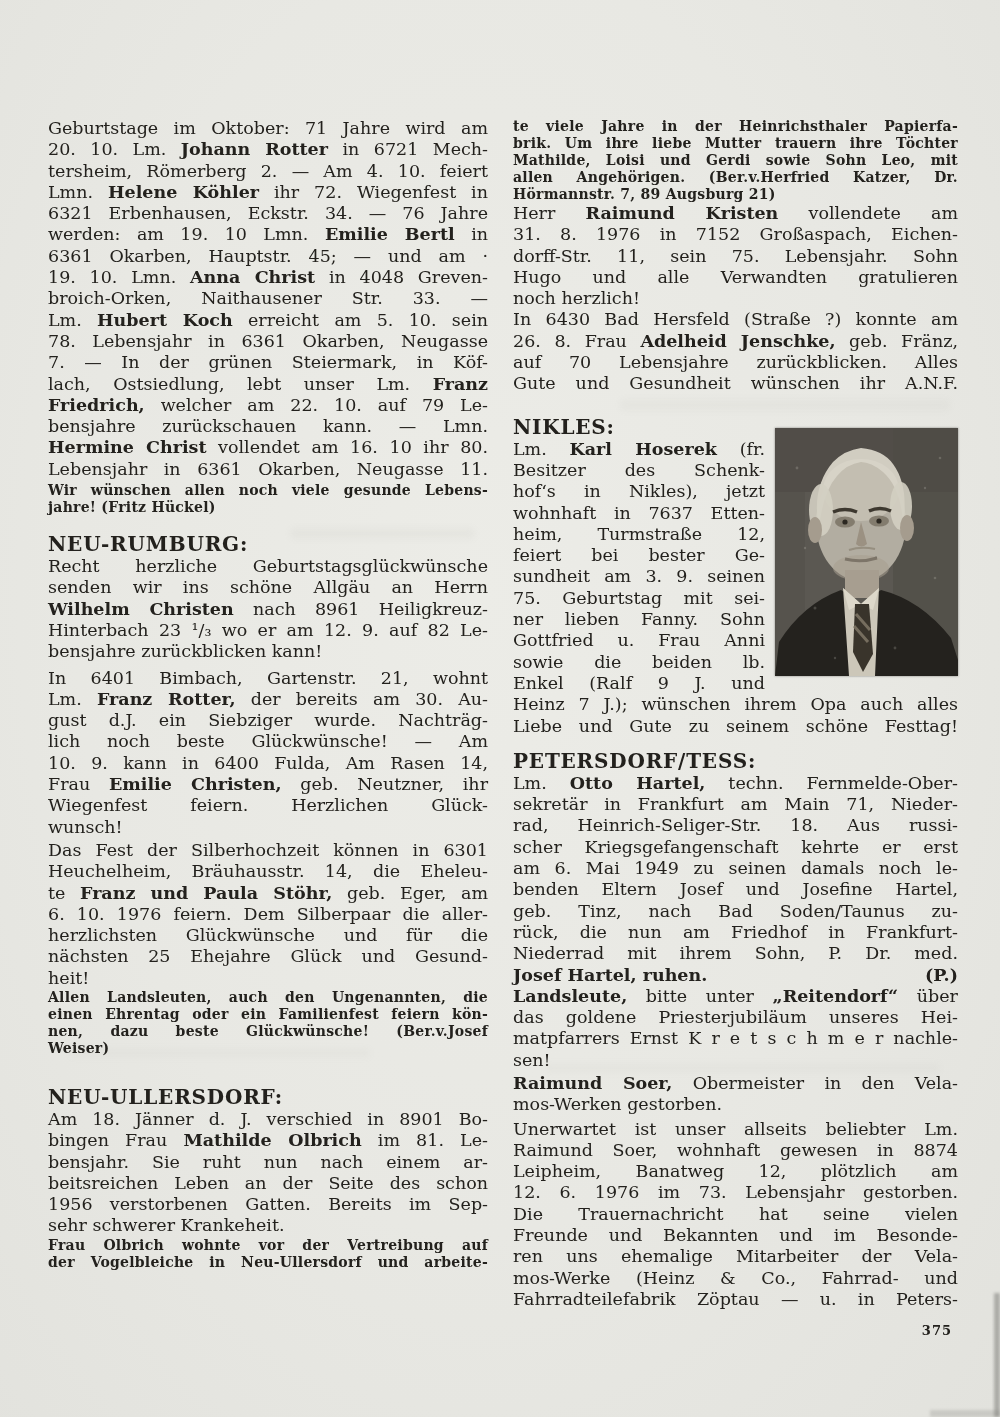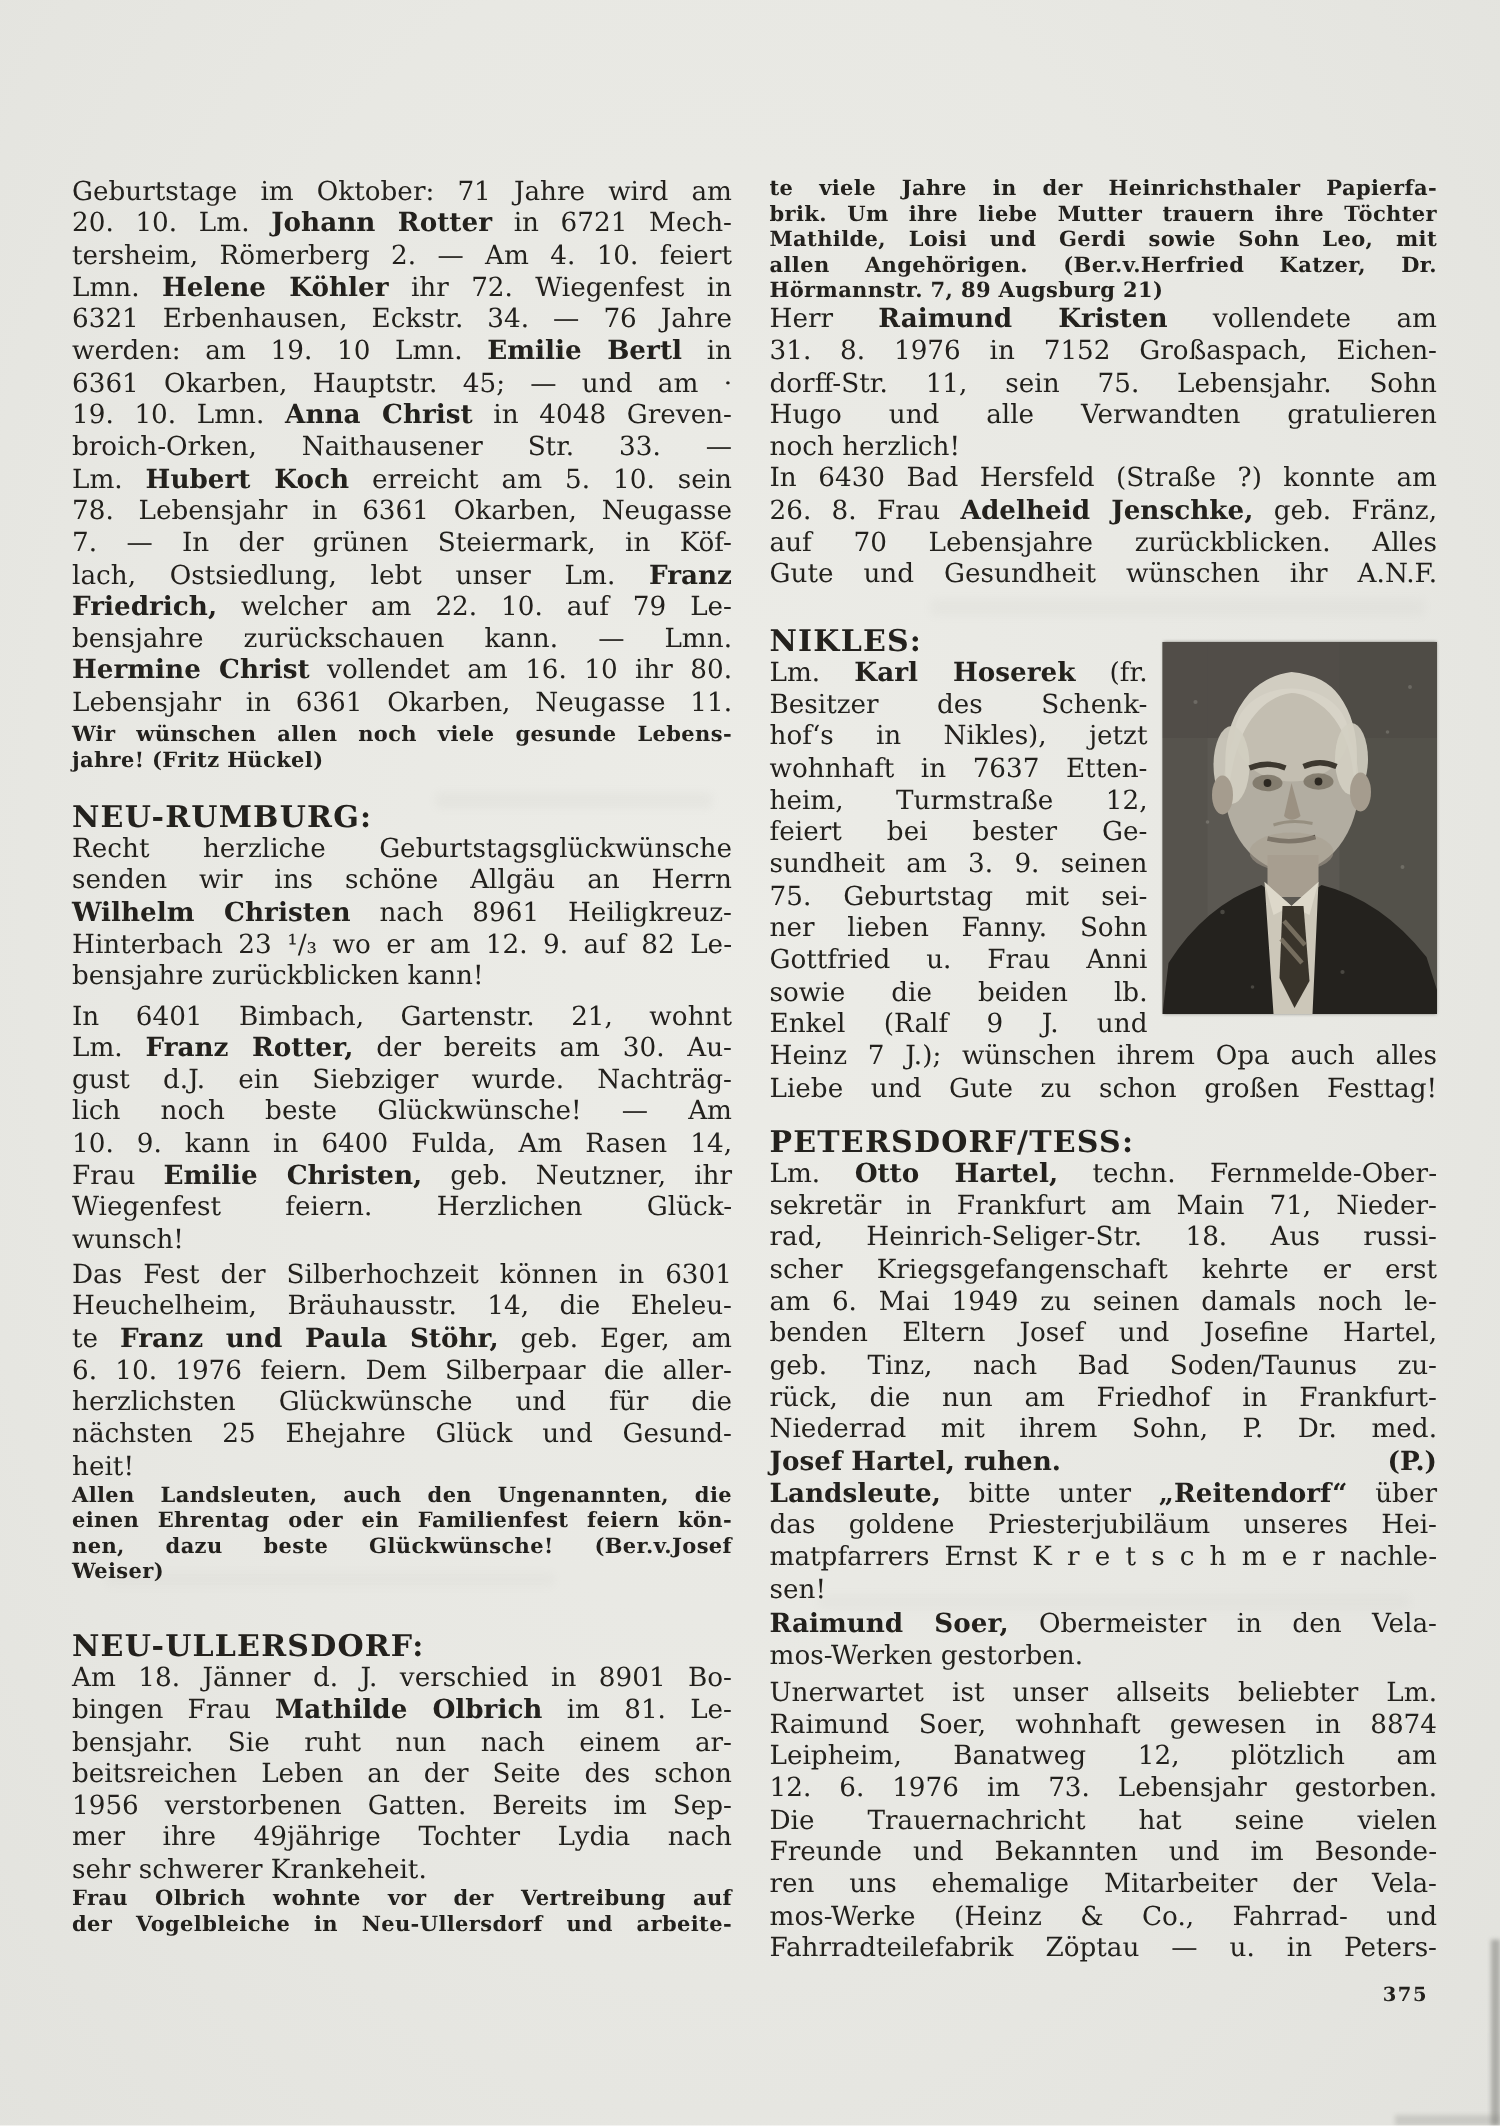--- a/index.html
+++ b/index.html
@@ -111,21 +111,20 @@
       <div class="line">nen, dazu beste Glückwünsche! (Ber.v.Josef</div>
       <div class="line endline">Weiser)</div>
     </div>
     <div class="head">NEU-ULLERSDORF:</div>
     <div class="block para">
       <div class="line">Am 18. Jänner d. J. verschied in 8901 Bo-</div>
       <div class="line">bingen Frau <b>Mathilde Olbrich</b> im 81. Le-</div>
       <div class="line">bensjahr. Sie ruht nun nach einem ar-</div>
       <div class="line">beitsreichen Leben an der Seite des schon</div>
       <div class="line">1956 verstorbenen Gatten. Bereits im Sep-</div>
-      <div class="line">mer ihre 49jährige Tochter Lydia nach</div>
       <div class="line endline">sehr schwerer Krankeheit.</div>
     </div>
     <div class="block sp">
       <div class="line">Frau Olbrich wohnte vor der Vertreibung auf</div>
       <div class="line">der Vogelbleiche in Neu-Ullersdorf und arbeite-</div>
     </div>
   </div>
 
 <div class="col" id="col-right">
   <div class="photo" title="Black-and-white portrait photo of an elderly man with white hair wearing a dark suit, white shirt and dark tie">
@@ -209,21 +208,21 @@
       <div class="line narrow">wohnhaft in 7637 Etten-</div>
       <div class="line narrow">heim, Turmstraße 12,</div>
       <div class="line narrow">feiert bei bester Ge-</div>
       <div class="line narrow">sundheit am 3. 9. seinen</div>
       <div class="line narrow">75. Geburtstag mit sei-</div>
       <div class="line narrow">ner lieben Fanny. Sohn</div>
       <div class="line narrow">Gottfried u. Frau Anni</div>
       <div class="line narrow">sowie die beiden lb.</div>
       <div class="line narrow">Enkel (Ralf 9 J. und</div>
       <div class="line">Heinz 7 J.); wünschen ihrem Opa auch alles</div>
-      <div class="line">Liebe und Gute zu schon großen Festtag!</div>
+      <div class="line">Liebe und Gute zu seinem schöne Festtag!</div>
     </div>
     <div class="head">PETERSDORF/TESS:</div>
     <div class="block para">
       <div class="line">Lm. <b>Otto Hartel,</b> techn. Fernmelde-Ober-</div>
       <div class="line">sekretär in Frankfurt am Main 71, Nieder-</div>
       <div class="line">rad, Heinrich-Seliger-Str. 18. Aus russi-</div>
       <div class="line">scher Kriegsgefangenschaft kehrte er erst</div>
       <div class="line">am 6. Mai 1949 zu seinen damals noch le-</div>
       <div class="line">benden Eltern Josef und Josefine Hartel,</div>
       <div class="line">geb. Tinz, nach Bad Soden/Taunus zu-</div>

